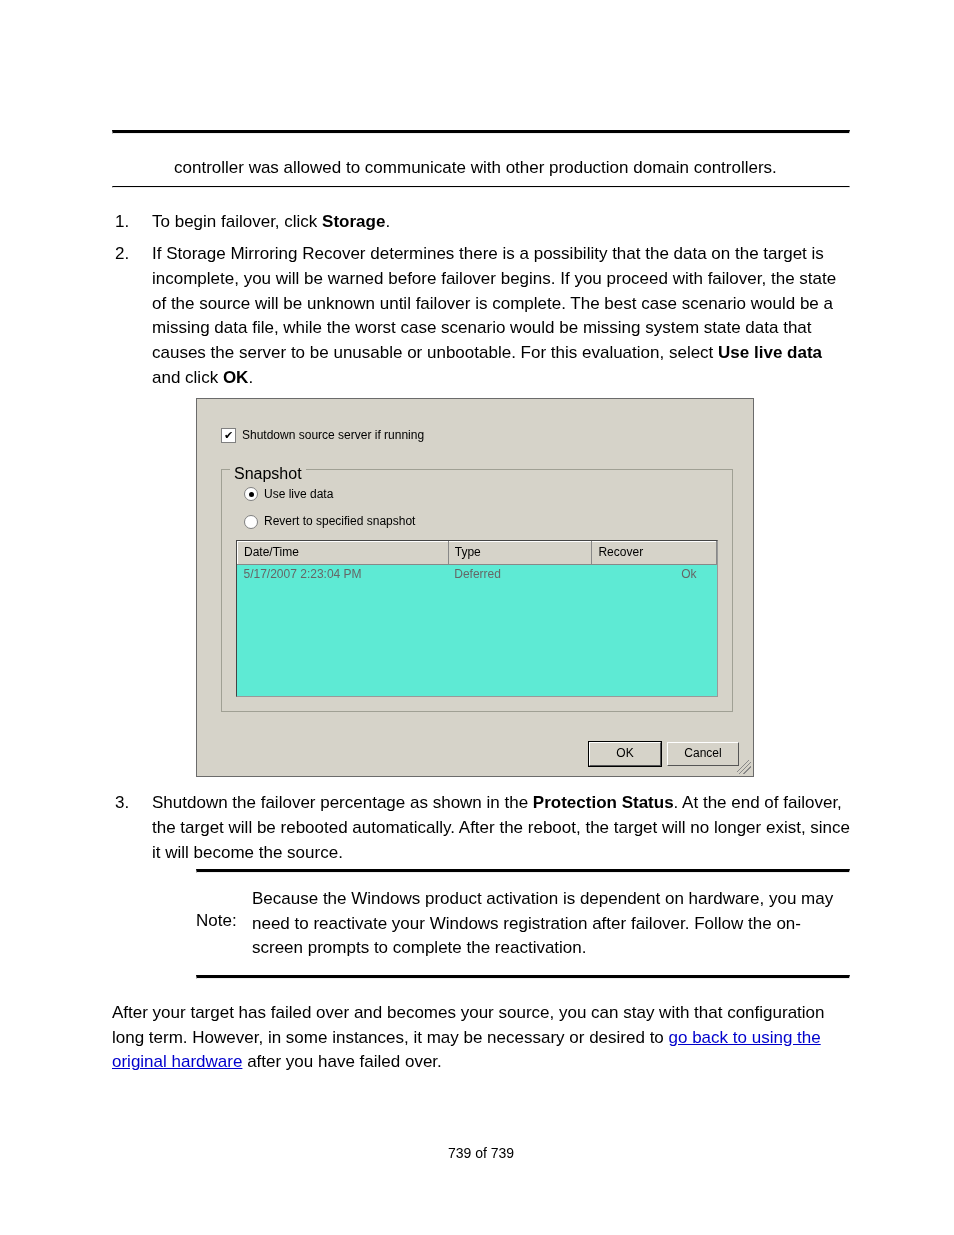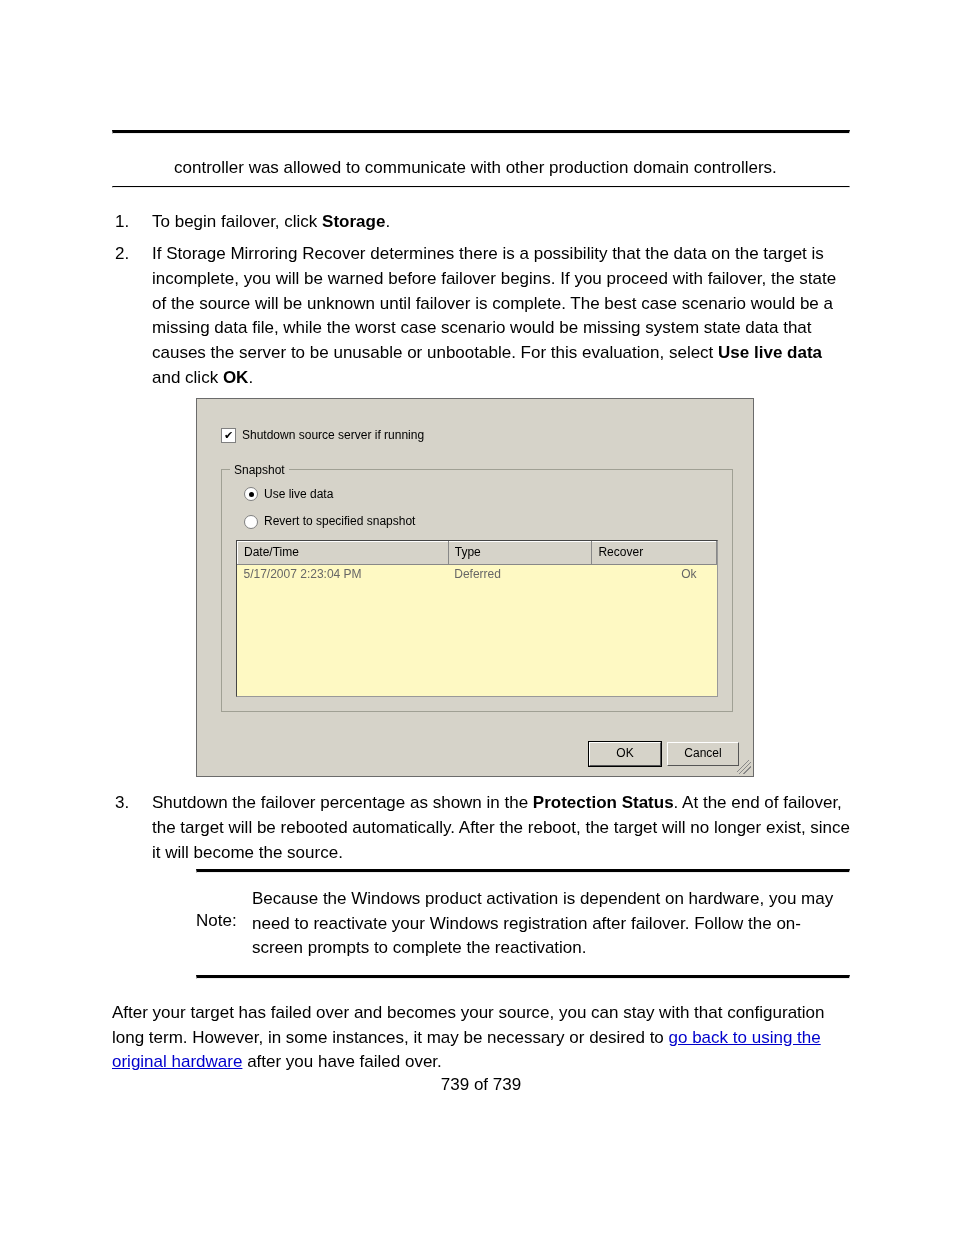--- a/index.html
+++ b/index.html
@@ -98,21 +98,21 @@
     border: 1px solid #a0a094;
     padding: 12px 14px 14px 14px;
     position: relative;
   }
   .legend {
     position: absolute;
     top: -8px;
     left: 8px;
     background: #d6d3c9;
     padding: 0 4px;
-    font-size: 12px;
+    font-size: 16px;
   }
   .radio-row {
     display: flex;
     align-items: center;
     gap: 6px;
     margin: 4px 0 10px 8px;
   }
   .radio {
     width: 12px;
     height: 12px;
@@ -123,21 +123,21 @@
     align-items: center;
     justify-content: center;
   }
   .radio .dot {
     width: 5px;
     height: 5px;
     border-radius: 50%;
     background: #000;
   }
   .snap-table {
-    background: #fef9c3;
+    background: #5eead4;
     border: 1px inset #999;
     margin-top: 4px;
   }
   .snap-table table {
     width: 100%;
     border-collapse: collapse;
     font-size: 12px;
   }
   .snap-table th {
     text-align: left;
@@ -200,21 +200,22 @@
   .after-para {
     margin: 22px 0 0 0;
     line-height: 1.45;
   }
   a.link {
     color: #0000cc;
     text-decoration: underline;
   }
   .page-num {
     text-align: center;
-    font-size: 17px;
+    margin-top: 70px;
+    font-size: 14px;
   }
 </style>
 </head>
 <body>
 
 <div class="page">
 
   <hr class="rule-heavy">
   <div class="intro-box">
     <span>controller was allowed to communicate with other production domain controllers.</span>

